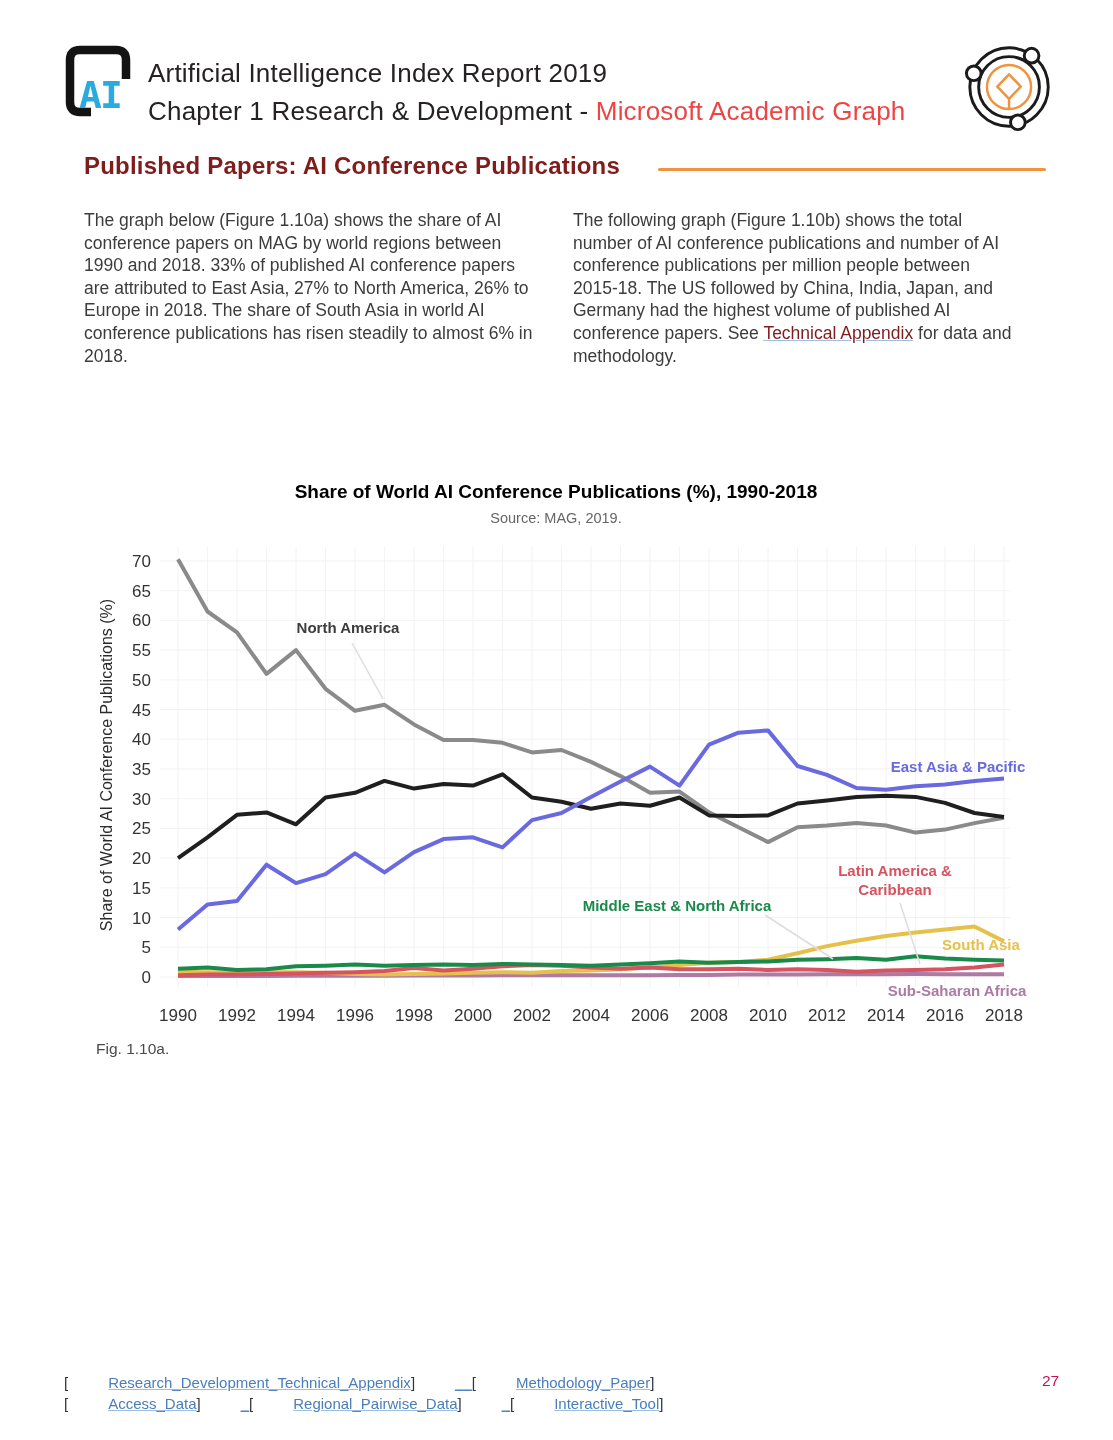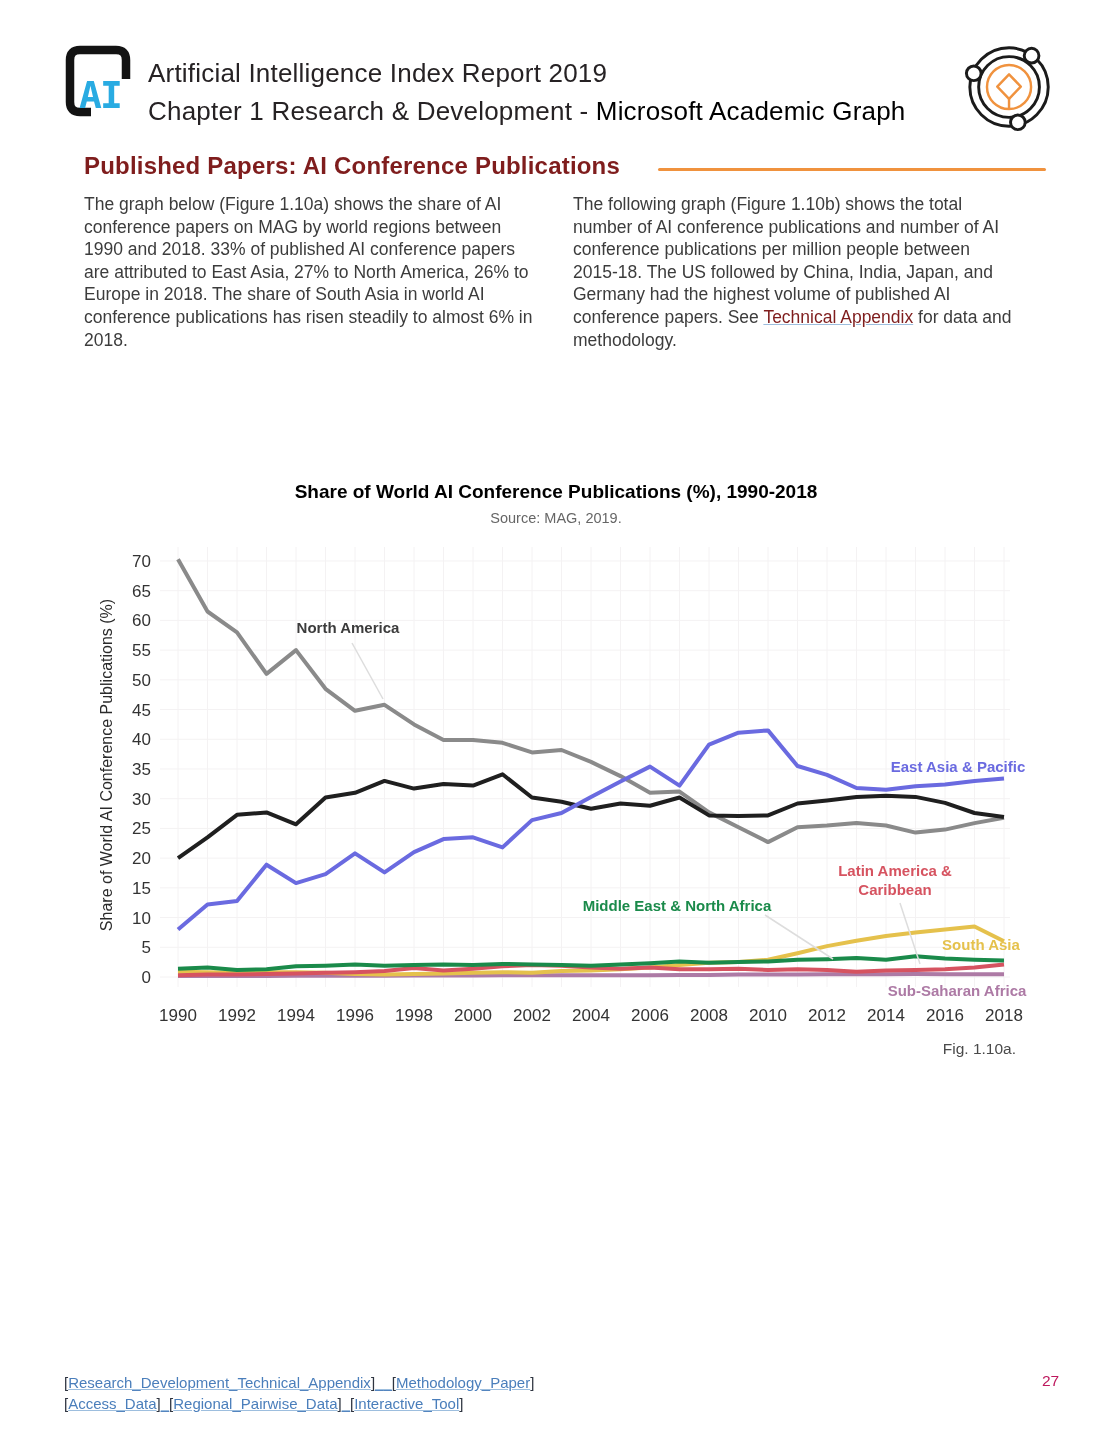--- a/index.html
+++ b/index.html
@@ -3,45 +3,45 @@
 <meta charset="utf-8">
 <style>
   html,body{margin:0;padding:0;background:#ffffff;}
   .page{position:relative;width:1113px;height:1440px;background:#fff;overflow:hidden;
         font-family:"Liberation Sans",sans-serif;color:#3a3a3a;}
   
   .logo{position:absolute;left:63px;top:45px;width:72px;height:72px;}
   .titles{position:absolute;left:148px;top:52px;margin-top:6px;}
   .title1{font-size:26px;color:#262224;letter-spacing:.2px;}
   .title2{font-size:26px;color:#262224;margin-top:7px;letter-spacing:.2px;}
-  .orange-text{color:#000000;}
+  .orange-text{color:#ef4444;}
   .chapter-icon{position:absolute;left:962px;top:38px;width:98px;height:100px;}
   
   .section-heading{position:absolute;left:84px;top:152px;font-size:24px;font-weight:bold;color:#7f1d1d;letter-spacing:.2px;}
   .heading-rule{position:absolute;left:658px;top:168px;width:388px;height:3px;background:#F0923E;border-radius:2px;}
   
-  .col{position:absolute;top:193px;font-size:17.5px;line-height:22.6px;color:#3c3c3c;}
+  .col{position:absolute;top:209px;font-size:17.5px;line-height:22.6px;color:#3c3c3c;}
   .col-left{left:84px;width:455px;}
   .col-right{left:573px;width:443px;}
   .body-link{color:#7f1d1d;text-decoration:underline;text-decoration-color:#9dbede;cursor:pointer;}
   
   .chart-title{position:absolute;left:96px;top:481px;width:920px;text-align:center;
                font-size:19px;font-weight:bold;color:#000000;}
   .chart-source{position:absolute;left:96px;top:510px;width:920px;text-align:center;
                 font-size:14.5px;color:#666;}
   .chart-wrap{position:absolute;left:85px;top:535px;width:945px;height:505px;}
-  .fig-caption{position:absolute;left:96px;top:1040px;width:920px;text-align:right;
+  .fig-caption{position:absolute;left:96px;top:1040px;width:920px;text-align:left;
                font-size:15.5px;color:#4a4a4a;}
   
   .tick{font-family:"Liberation Sans",sans-serif;font-size:17px;fill:#333;}
   .ann{font-family:"Liberation Sans",sans-serif;font-size:15px;font-weight:bold;}
   .ytitle{font-family:"Liberation Sans",sans-serif;font-size:16px;fill:#2b2b2b;}
   
   .footer{position:absolute;left:64px;top:1372px;font-size:15px;line-height:21px;color:#343434;}
-  .footer .tok-link{color:#4A7EBB;text-decoration:underline;text-decoration-color:#9dbede;cursor:pointer;}
+  .footer .tok-link{color:#4A7EBB;text-decoration:underline;text-decoration-color:#9dbede;cursor:pointer;margin-left:40px;}
   .footer .tok-plain{color:#2e3440;}
   .page-number{position:absolute;left:1042px;top:1372px;font-size:15.5px;color:#be185d;}
 </style>
 </head>
 <body>
 
 <div class="page">
 
   <div class="logo">
     <svg width="72" height="72" viewBox="0 0 72 72">

